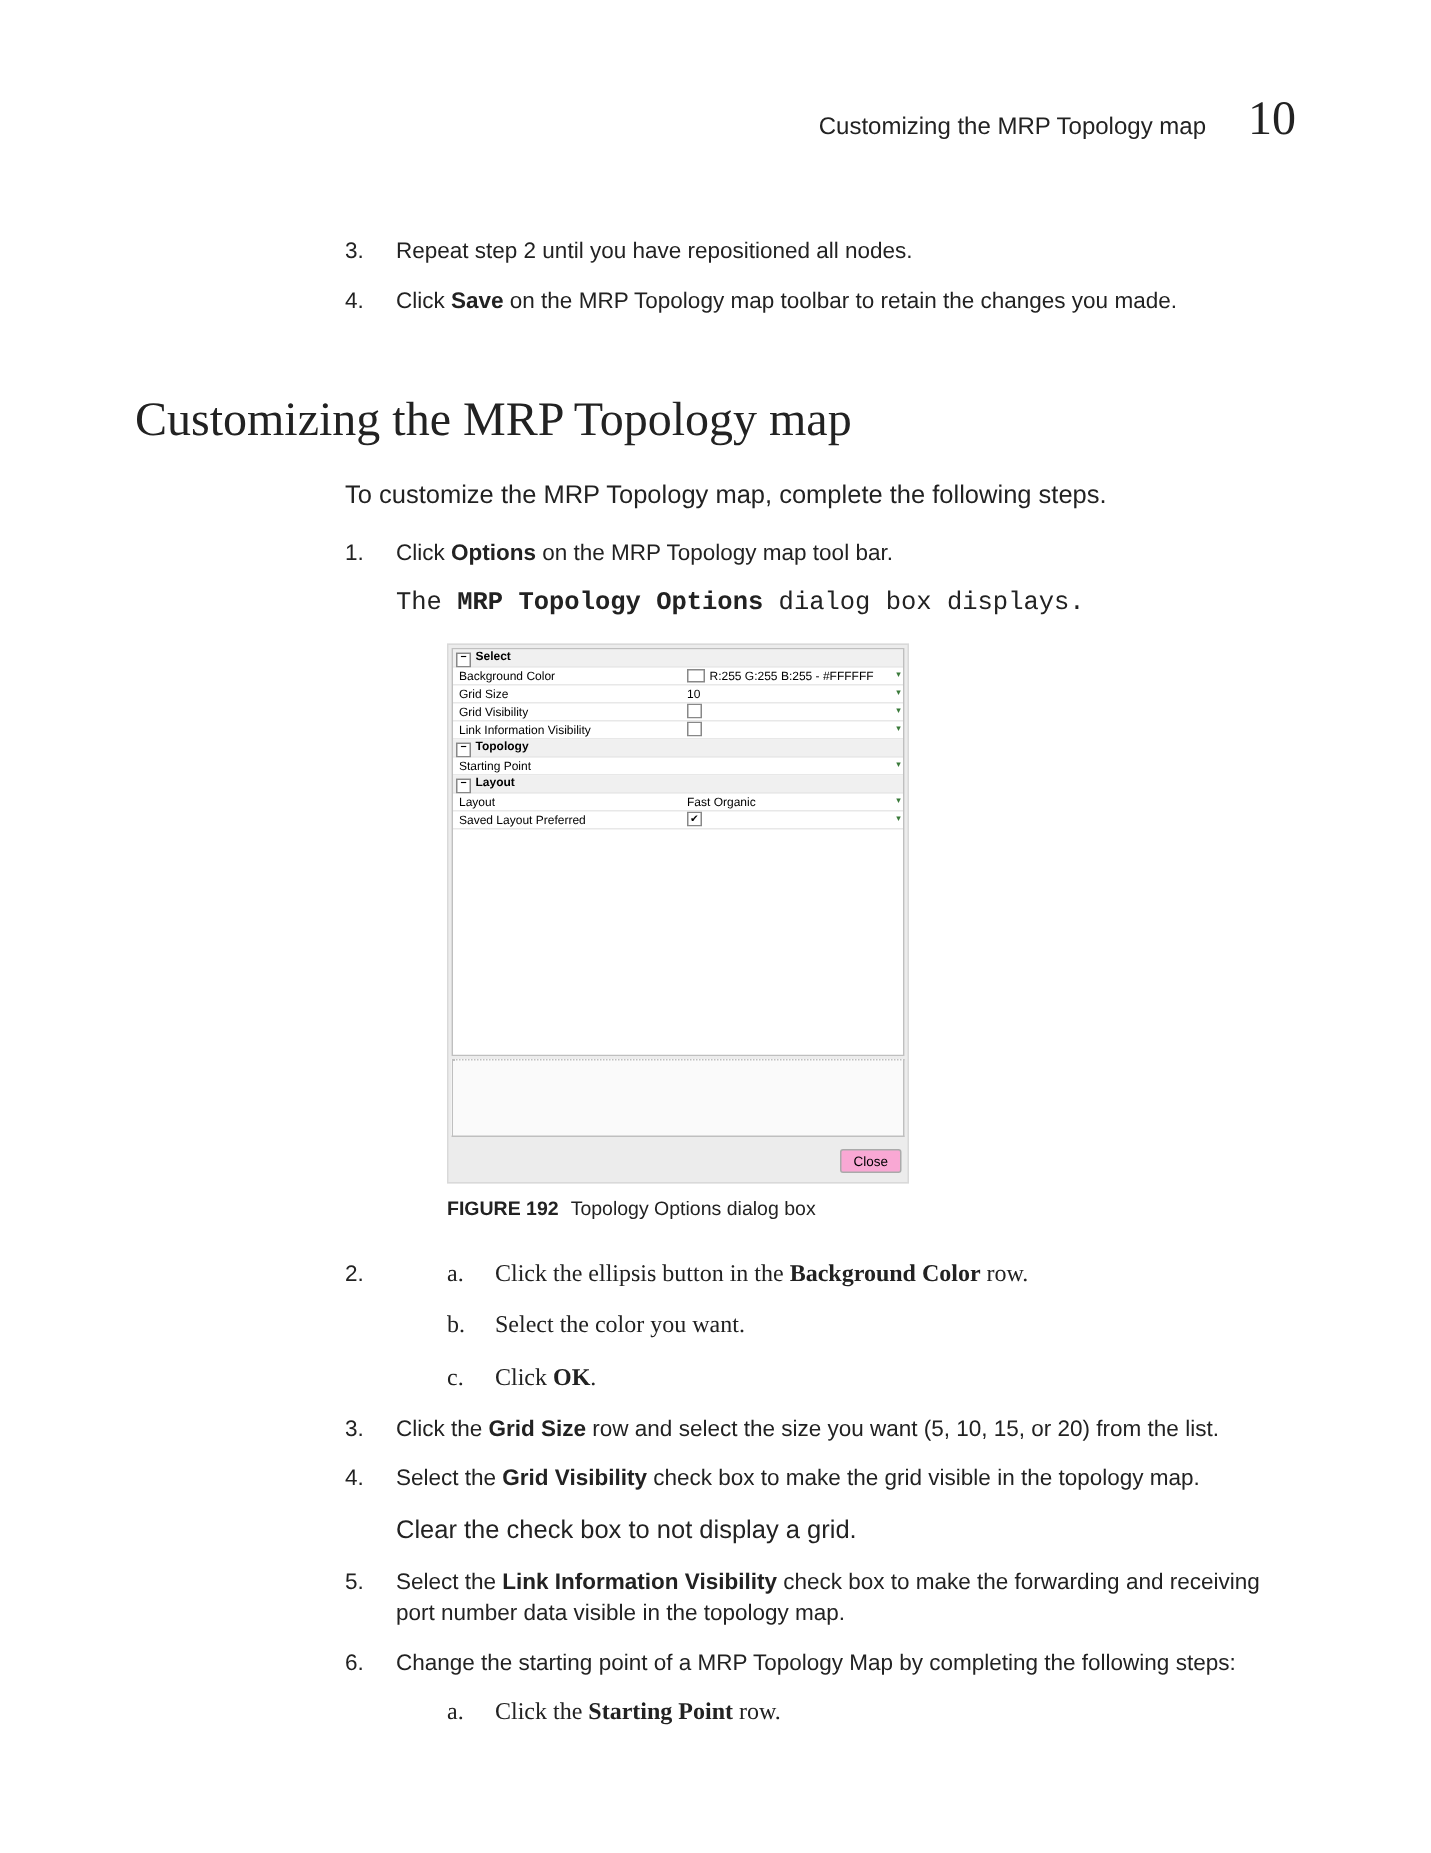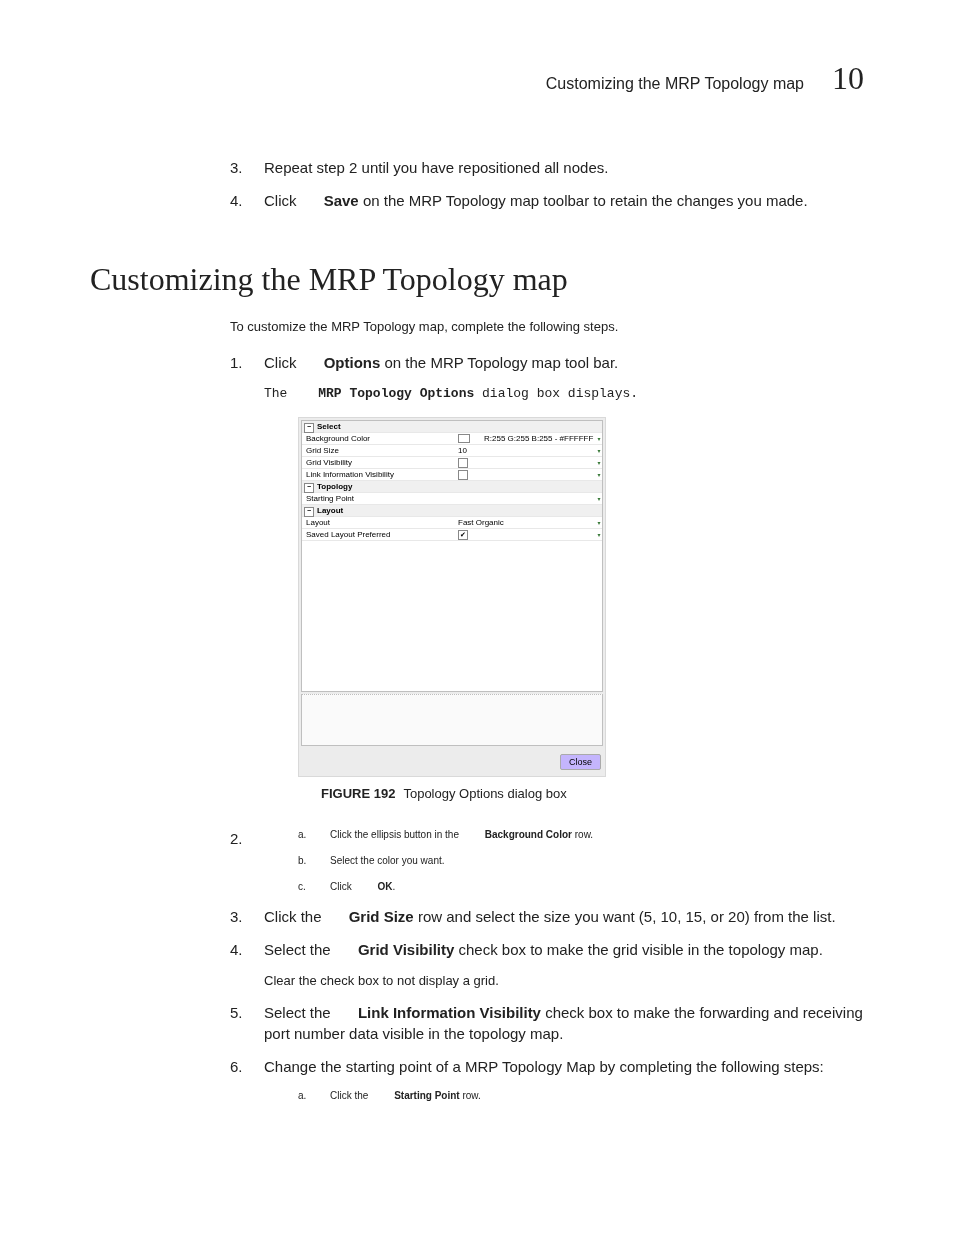--- a/index.html
+++ b/index.html
@@ -52,40 +52,41 @@
     padding-left: 0;
     margin: 12px 0 6px 34px;
     list-style: none;
     counter-reset: substep;
   }
   ol.substeps > li {
     counter-increment: substep;
     position: relative;
     padding-left: 32px;
     margin-bottom: 12px;
-    font-size: 10px;
+    font-size: 16px;
     line-height: 1.4;
+    font-family: Liberation Serif, serif;
   }
   ol.substeps > li::before {
     content: counter(substep, lower-alpha) ".";
     position: absolute;
     left: 0;
   }
   h1.section {
     font-family: Georgia, 'Times New Roman', serif;
     font-weight: normal;
     font-size: 32px;
     margin: 50px 0 20px -140px;
   }
   .intro, .para {
-    font-size: 13px;
+    font-size: 17px;
     line-height: 1.4;
     margin: 0 0 16px 0;
   }
-  .b { font-weight: bold; margin-left: 23px; }
+  .b { font-weight: bold; }
 
   
   .dialog {
     width: 306px;
     margin: 14px 0 8px 34px;
     background: #ececec;
     border: 1px solid #d9d9d9;
     font-family: Tahoma, Arial, sans-serif;
     font-size: 8px;
     color: #000;
@@ -114,21 +115,21 @@
     overflow: hidden;
   }
   .group .cell-label { padding-left: 2px; }
   .cell-value {
     flex: 1;
     padding-left: 2px;
     white-space: nowrap;
     overflow: hidden;
     display: flex;
     align-items: center;
-    gap: 14px;
+    gap: 3px;
   }
   .drop-arrow {
     width: 6px;
     text-align: center;
     font-size: 6px;
     color: #3a7a3a;
   }
   .swatch {
     width: 10px;
     height: 7px;
@@ -159,21 +160,21 @@
     background: #fafafa;
   }
   .dialog-buttons {
     display: flex;
     justify-content: flex-end;
     padding: 6px 4px;
   }
   .dialog-close {
     font-size: 9px;
     padding: 2px 8px;
-    background: #c4b5fd;
+    background: #f9a8d4;
     border: 1px solid #aaa;
     border-radius: 2px;
   }
   .tree-toggle {
     display: inline-block;
     width: 8px;
     height: 8px;
     border: 1px solid #888;
     line-height: 6px;
     font-size: 7px;

